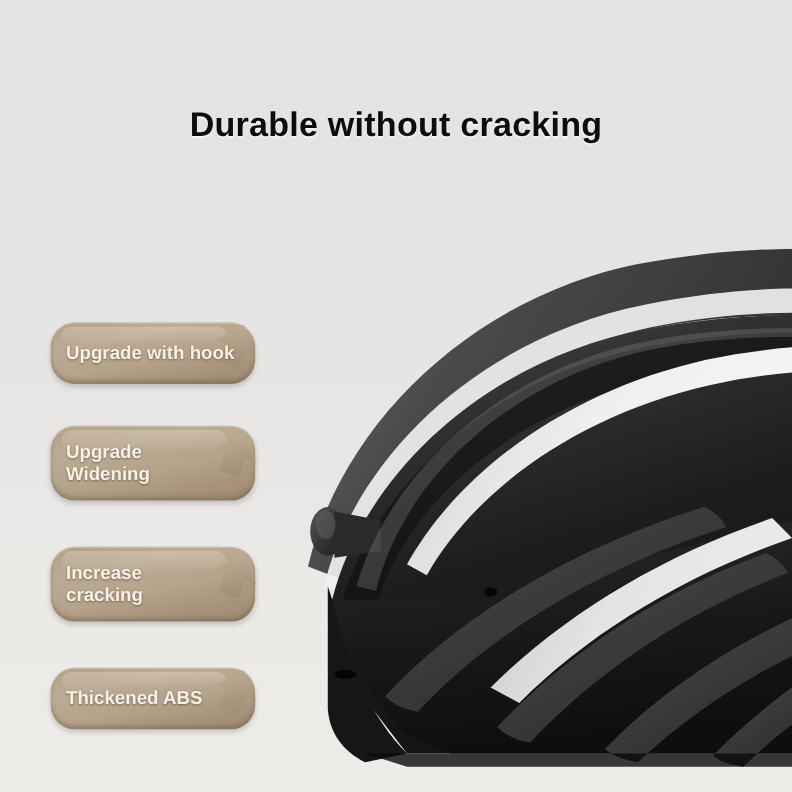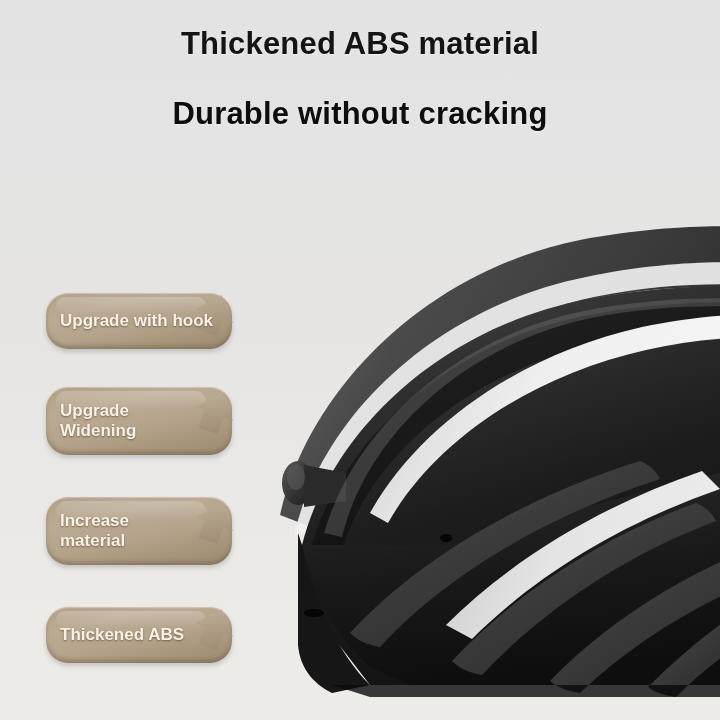--- a/index.html
+++ b/index.html
@@ -212,21 +212,20 @@
                  C 414 480 405 478 398 472 Z" fill="url(#slotGrad2)"></path>
 
         <ellipse cx="196" cy="323" rx="6" ry="4" fill="#050505"></ellipse>
         <ellipse cx="64" cy="398" rx="10" ry="4" fill="#050505"></ellipse>
       </g>
 
       <path d="M 82 470 L 500 470 L 500 482 L 120 482 Z" fill="#0a0a0a" opacity="0.8"></path>
     </svg>
   </div>
 
-  <div class="headline-1">Thickened ABS material</div>
   <div class="headline-2">Durable without cracking</div>
 
 
   <div class="tag tag-h1">
     <div class="tag-body">
       <span class="tag-label">Upgrade with hook</span>
     </div>
     <svg class="tag-arrow" viewBox="0 0 58 58">
       <defs>
         <linearGradient id="ag1" x1="0" y1="0" x2="0.6" y2="1">
@@ -250,21 +249,21 @@
             <stop offset="100%" stop-color="#a08e75"></stop>
         </linearGradient>
       </defs>
       <path d="M 12 44 L 12 26 L 2 26 L 22 4 L 42 26 L 32 26 L 32 44 Z" fill="url(#ag2)" transform="rotate(20 22 26)"></path>
     </svg>
   </div>
 
   <div class="tag tag-h3">
     <div class="tag-body">
       <span class="tag-label">Increase
-material</span>
+cracking</span>
     </div>
     <svg class="tag-arrow" viewBox="0 0 58 58">
       <defs>
         <linearGradient id="ag3" x1="0" y1="0" x2="0.6" y2="1">
           <stop offset="0%" stop-color="#c3b39c"></stop>
             <stop offset="100%" stop-color="#a08e75"></stop>
         </linearGradient>
       </defs>
       <path d="M 12 44 L 12 26 L 2 26 L 22 4 L 42 26 L 32 26 L 32 44 Z" fill="url(#ag3)" transform="rotate(20 22 26)"></path>
     </svg>

